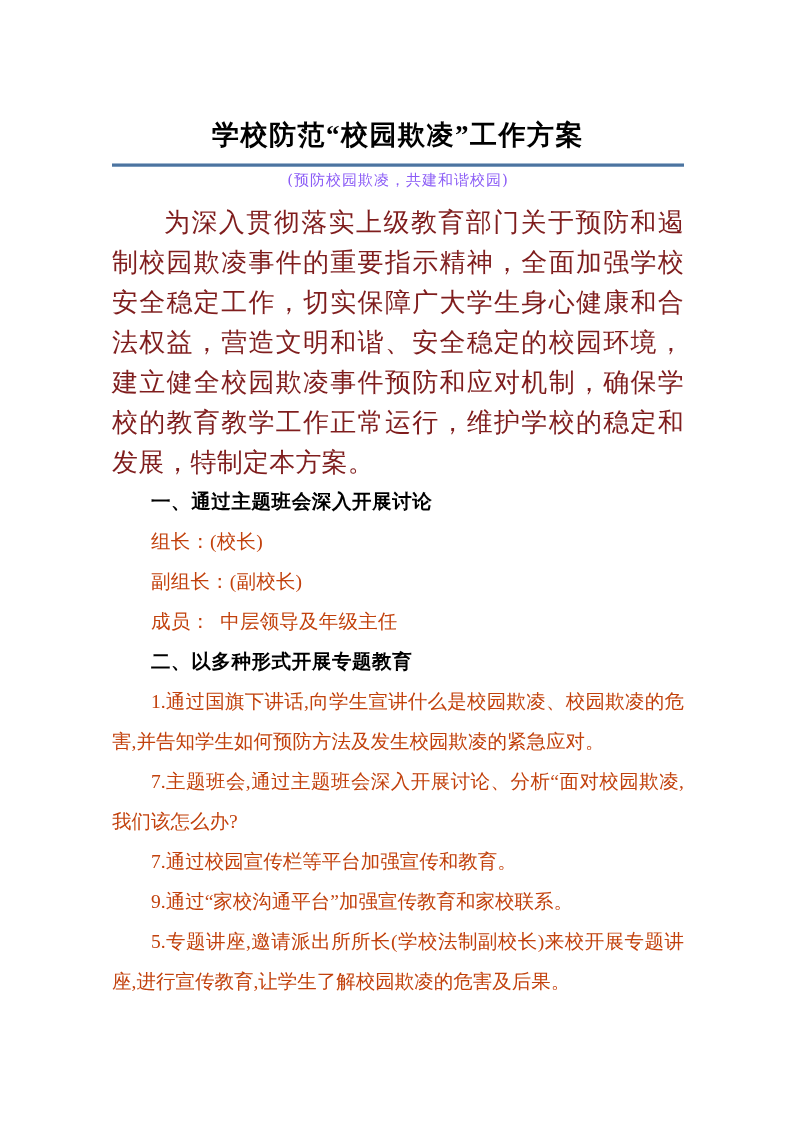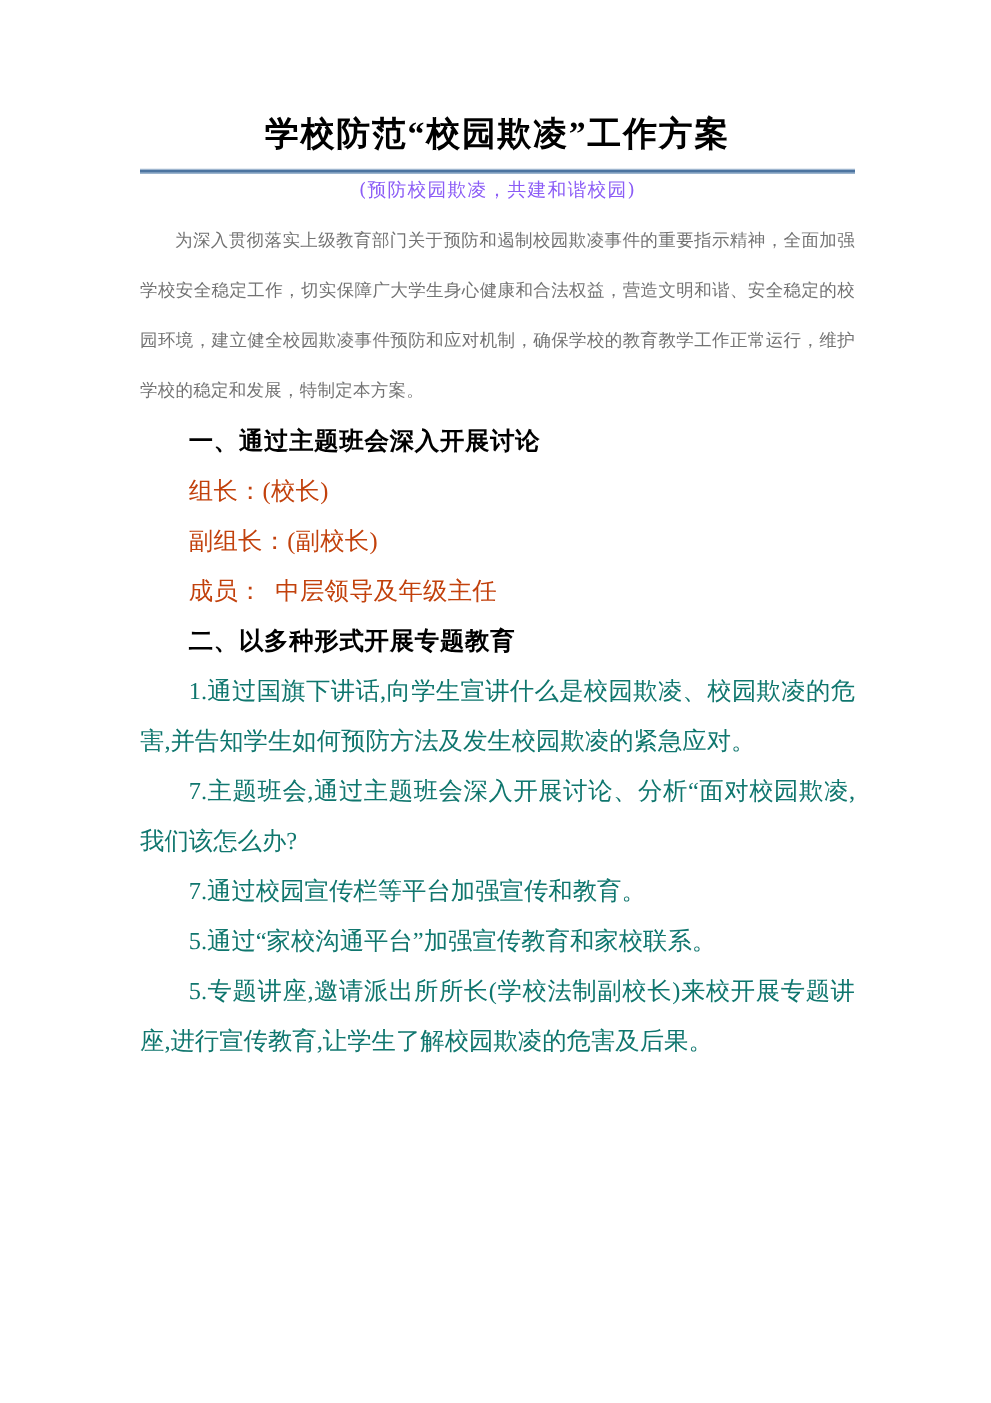--- a/index.html
+++ b/index.html
@@ -27,21 +27,21 @@
   .content {
     position: absolute;
     left: 112px;
     top: 0;
     width: 572px;
   }
 
   
   .doc-title {
     margin: 0;
-    padding-top: 88px;
+    padding-top: 116px;
     text-align: center;
     font-family: "Liberation Serif", "DejaVu Serif", serif;
     font-size: 27px;
     font-weight: 700;
     letter-spacing: 1.5px;
     line-height: 38px;
     color: #000000;
     white-space: nowrap;
   }
 
@@ -71,26 +71,26 @@
     font-weight: 400;
     letter-spacing: 1px;
     line-height: 24px;
     color: #8b5cf6;
     white-space: nowrap;
   }
 
   
   .body-text {
     margin: 0;
-    font-family: Liberation Serif, serif;
-    font-size: 14px;
+    font-family: Liberation Sans, sans-serif;
+    font-size: 26px;
     line-height: 40px;
     text-align: justify;
     text-justify: inter-ideograph;
-    color: #737373;
+    color: #7f1d1d;
     letter-spacing: 0.2px;
   }
   .indent-2 {
     text-indent: 2em;
   }
 
   .lead-para {
     margin-top: 10px;
   }
 
@@ -121,21 +121,21 @@
   
   .list-item {
     margin: 0;
     font-family: "Liberation Serif", "DejaVu Serif", serif;
     font-size: 19.5px;
     line-height: 40px;
     text-indent: 2em;
     text-align: justify;
     text-justify: inter-ideograph;
     letter-spacing: 0px;
-    color: #0f766e;
+    color: #c2410c;
   }
 </style>
 </head>
 <body>
 
 <div class="page">
   <div class="content">
 
     <h1 class="doc-title">学校防范“校园欺凌”工作方案</h1>
 
@@ -154,18 +154,18 @@
     <p class="roster-line">成员：  中层领导及年级主任</p>
 
     <h2 class="section-heading">二、以多种形式开展专题教育</h2>
 
     <p class="list-item">1.通过国旗下讲话,向学生宣讲什么是校园欺凌、校园欺凌的危害,并告知学生如何预防方法及发生校园欺凌的紧急应对。</p>
 
     <p class="list-item">7.主题班会,通过主题班会深入开展讨论、分析“面对校园欺凌,我们该怎么办?</p>
 
     <p class="list-item">7.通过校园宣传栏等平台加强宣传和教育。</p>
 
-    <p class="list-item">5.通过“家校沟通平台”加强宣传教育和家校联系。</p>
+    <p class="list-item">9.通过“家校沟通平台”加强宣传教育和家校联系。</p>
 
     <p class="list-item">5.专题讲座,邀请派出所所长(学校法制副校长)来校开展专题讲座,进行宣传教育,让学生了解校园欺凌的危害及后果。</p>
 
   </div>
 </div>
 
 </body></html>

